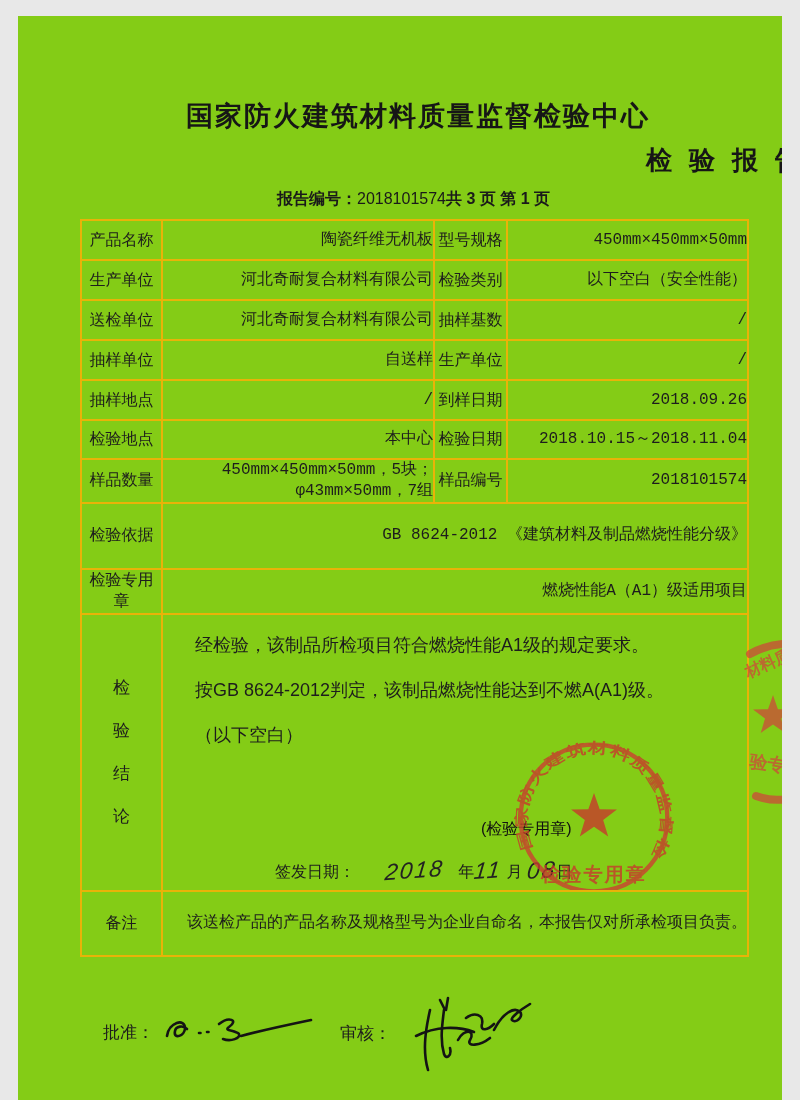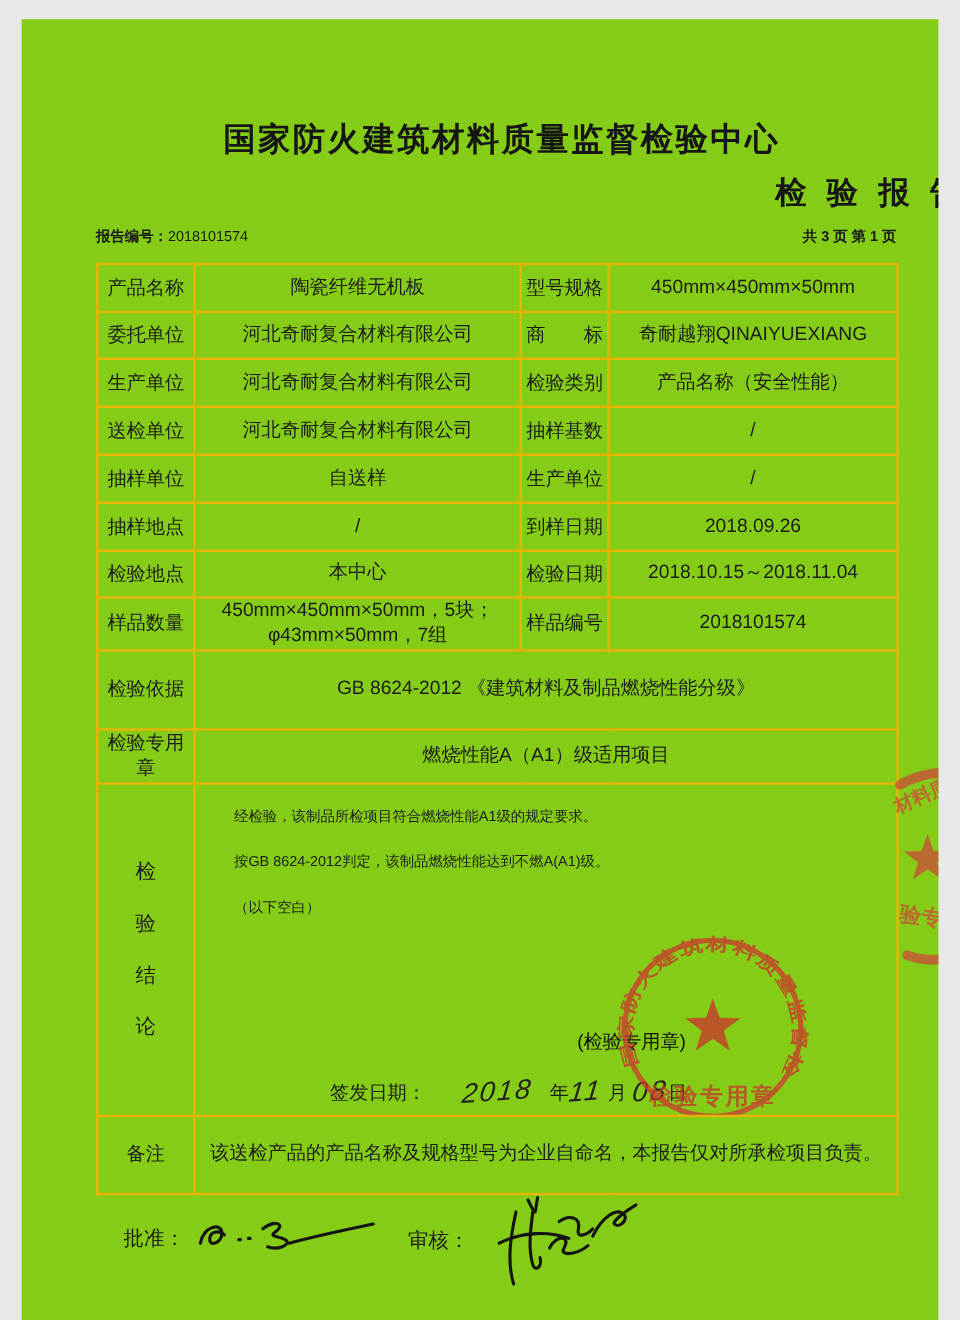--- a/index.html
+++ b/index.html
@@ -12,39 +12,39 @@
   .title{
     position:absolute; top:82px; left:0; width:800px; text-align:center;
     font-size:27px; font-weight:bold; letter-spacing:2px; color:#161616;
   }
   .subtitle{
     position:absolute; top:127px; left:0; width:800px; text-align:right;
     font-size:26px; font-weight:bold; letter-spacing:17px; text-indent:17px; color:#161616;
   }
   .meta-row{
     position:absolute; top:173px; left:62px; width:667px;
-    display:flex; justify-content:space-between; font-size:12px; color:#1a1a1a;
+    display:flex; justify-content:center; font-size:16px; color:#1a1a1a;
   }
   .meta-row .b{font-weight:bold;}
   table.grid{
     position:absolute; top:203px; left:62px; width:667px;
     border-collapse:collapse; table-layout:fixed;
   }
   table.grid td{
     border:2px solid #eab308; font-size:16px; color:#1d1d1d;
     padding:0; overflow:hidden;
   }
   td.lab{ text-align:center; padding:0 2px; }
-  td.val{ text-align:center; padding:2px 4px 2px 8px; font-size:15px; line-height:1.3; }
+  td.val{ text-align:right; padding:2px 4px 2px 8px; font-size:15px; line-height:1.3;font-family:Liberation Mono, monospace; }
   td.concl-lab{ vertical-align:middle; }
   .vchars{ display:flex; flex-direction:column; align-items:center; justify-content:center; gap:20px; height:100%; }
   .vchars span{ font-size:17px; }
   td.concl-body{ position:relative; vertical-align:top; }
   .concl-lines{ padding:18px 10px 0 32px; }
-  .concl-lines div{ margin-bottom:21px; font-size:12px; }
+  .concl-lines div{ margin-bottom:21px; font-size:18px; }
   .seal-note{ position:absolute; left:318px; top:204px; font-size:16px; color:#111; }
   .issue-line{ position:absolute; left:112px; top:243px; font-size:16px; white-space:nowrap; }
   .issue-line .gap1{ display:inline-block; width:30px; }
   .issue-line .gap2{ display:inline-block; width:14px; }
   .hw{
     display:inline-block; font-style:italic; font-size:23px; line-height:1;
     transform:rotate(-4deg) skewX(-10deg); color:#222; letter-spacing:2px;
     position:relative; top:1px;
   }
   
@@ -85,31 +85,25 @@
         <col style="width:73px">
         <col style="width:241px">
       </colgroup>
     <tbody>
         <tr style="height:40px">
       <td class="lab">产品名称</td>
       <td class="val">陶瓷纤维无机板</td>
       <td class="lab">型号规格</td>
       <td class="val">450mm×450mm×50mm</td>
     </tr>
-    <tr style="height:39px">
-      <td class="lab">委托单位</td>
-      <td class="val">河北奇耐复合材料有限公司</td>
-      <td class="lab">商　　标</td>
-      <td class="val">奇耐越翔QINAIYUEXIANG</td>
-    </tr>
     <tr style="height:40px">
       <td class="lab">生产单位</td>
       <td class="val">河北奇耐复合材料有限公司</td>
       <td class="lab">检验类别</td>
-      <td class="val">产品名称（安全性能）</td>
+      <td class="val">以下空白（安全性能）</td>
     </tr>
     <tr style="height:40px">
       <td class="lab">送检单位</td>
       <td class="val">河北奇耐复合材料有限公司</td>
       <td class="lab">抽样基数</td>
       <td class="val">/</td>
     </tr>
     <tr style="height:40px">
       <td class="lab">抽样单位</td>
       <td class="val">自送样</td>

